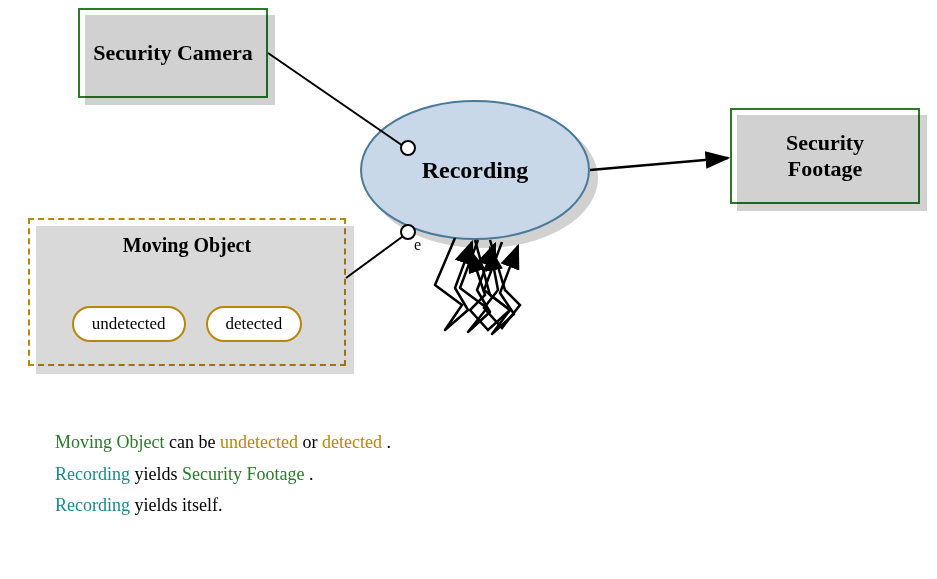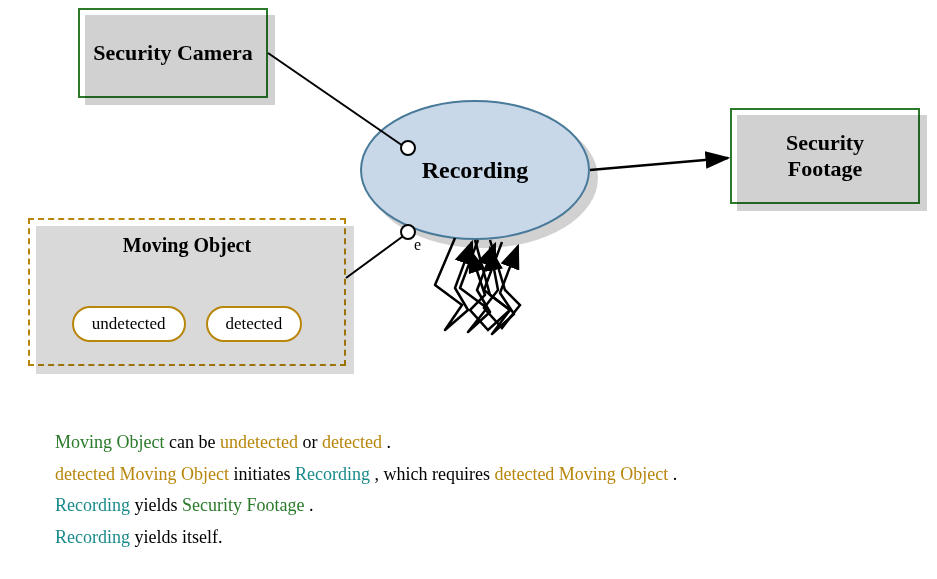--- a/index.html
+++ b/index.html
@@ -251,28 +251,20 @@
 
 </div>
 
 <div id="description">
   <span class="desc-line">
     <span class="color-green">Moving Object</span>
     <span> can be </span>
     <span class="color-orange">undetected</span>
     <span> or </span>
     <span class="color-orange">detected</span>
-    <span>.</span>
-  </span>
-  <span class="desc-line">
-    <span class="color-orange">detected Moving Object</span>
-    <span> initiates </span>
-    <span class="color-teal">Recording</span>
-    <span>, which requires </span>
-    <span class="color-orange">detected Moving Object</span>
     <span>.</span>
   </span>
   <span class="desc-line">
     <span class="color-teal">Recording</span>
     <span> yields </span>
     <span class="color-green">Security Footage</span>
     <span>.</span>
   </span>
   <span class="desc-line">
     <span class="color-teal">Recording</span>

